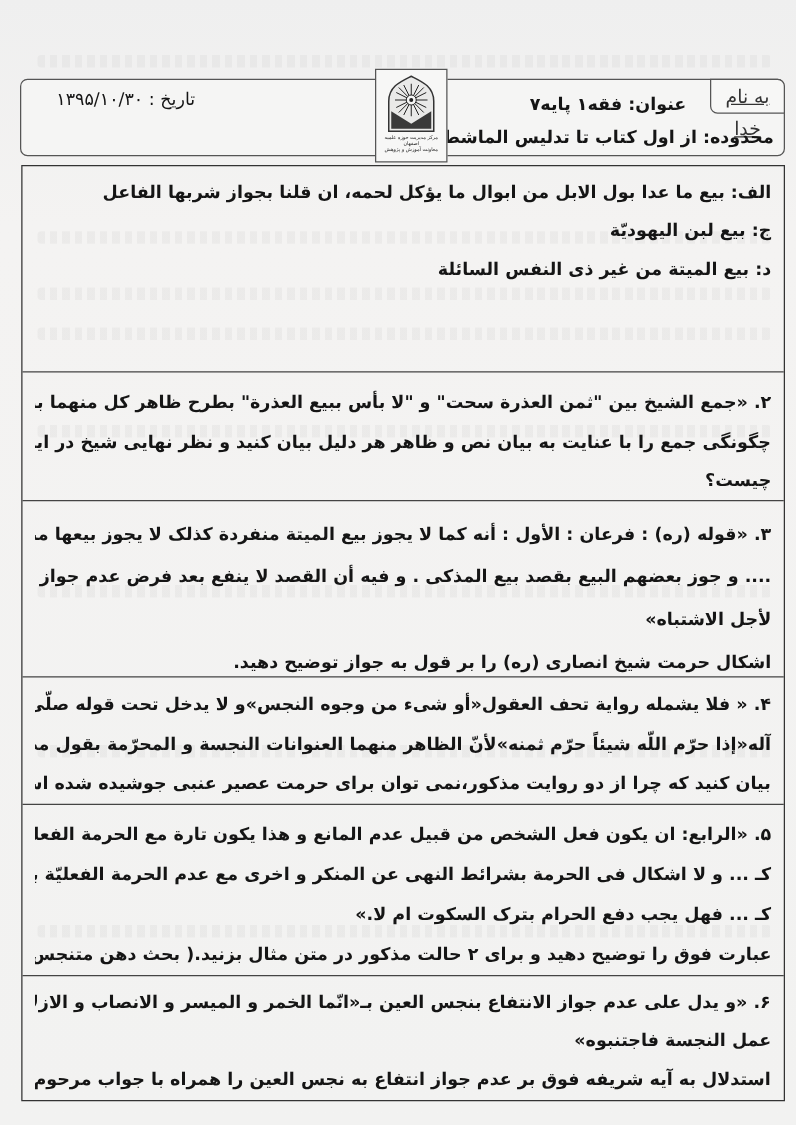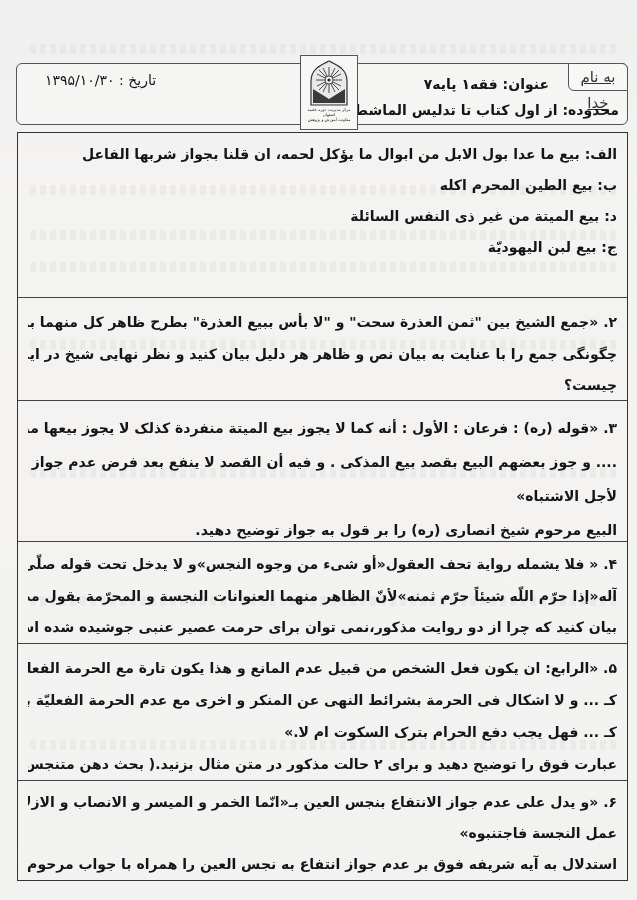--- a/index.html
+++ b/index.html
@@ -100,36 +100,35 @@
       <circle cx="22" cy="21" r="1.6" fill="#222"></circle>
     </svg>
     <div class="logo-caption">مرکز مدیریت حوزه علمیه اصفهان</div>
     <div class="logo-caption">معاونت آموزش و پژوهش</div>
   </div>
 
   <div class="frame">
 
     <div class="q" style="top:0; height:165px; padding-top:6px;">
       <div class="line" style="line-height:31px;">الف: بیع ما عدا بول الابل من ابوال ما یؤکل لحمه، ان قلنا بجواز شربها الفاعل</div>
-      <div class="line" style="line-height:31px;">ب: بیع الطین المحرم اکله</div>
+      <div class="line" style="line-height:31px;">ج: بیع لبن الیهودیّة</div>
       <div class="line" style="line-height:31px;">د: بیع المیتة من غیر ذی النفس السائلة</div>
-      <div class="line" style="line-height:31px;">ج: بیع لبن الیهودیّة</div>
     </div>
 
     <div class="q" style="top:165px; height:103px; padding-top:8px;">
       <div class="line" style="line-height:32px;">۲. «جمع الشیخ بین "ثمن العذرة سحت" و "لا بأس ببیع العذرة" بطرح ظاهر کل منهما بنص آخر»</div>
       <div class="line just" style="line-height:32px;">چگونگی جمع را با عنایت به بیان نص و ظاهر هر دلیل بیان کنید و نظر نهایی شیخ در این زمینه(جمع)</div>
       <div class="line" style="line-height:30px;">چیست؟</div>
     </div>
 
     <div class="q" style="top:268px; height:141px; padding-top:10px;">
       <div class="line just" style="line-height:34px;">۳. «قوله (ره) : فرعان : الأول : أنه کما لا یجوز بیع المیتة منفردة کذلک لا یجوز بیعها منضمة إلی مذکی</div>
       <div class="line just" style="line-height:34px;">.... و جوز بعضهم البیع بقصد بیع المذکی . و فیه أن القصد لا ینفع بعد فرض عدم جواز الانتفاع بالمذکی</div>
       <div class="line" style="line-height:34px;">لأجل الاشتباه»</div>
-      <div class="line" style="line-height:34px;">البیع مرحوم شیخ انصاری (ره) را بر قول به جواز توضیح دهید.</div>
+      <div class="line" style="line-height:34px;">اشکال حرمت شیخ انصاری (ره) را بر قول به جواز توضیح دهید.</div>
     </div>
 
     <div class="q" style="top:409px; height:102px; padding-top:6px;">
       <div class="line just" style="line-height:32px;">۴. « فلا یشمله روایة تحف العقول«أو شیء من وجوه النجس»و لا یدخل تحت قوله صلّی اللّه علیه و</div>
       <div class="line" style="line-height:32px;">آله«إذا حرّم اللّه شیئاً حرّم ثمنه»لأنّ الظاهر منهما  العنوانات النجسة و المحرّمة بقول مطلق.»</div>
       <div class="line" style="line-height:30px;">بیان کنید که چرا از دو روایت مذکور،نمی توان برای حرمت عصیر عنبی جوشیده شده استفاده کرد.</div>
     </div>
 
     <div class="q" style="top:511px; height:137px; padding-top:8px;">
       <div class="line just" style="line-height:32px;">۵. «الرابع: ان یکون فعل الشخص من قبیل عدم المانع و هذا یکون تارة مع الحرمة الفعلیة فی حقّ الفاعل</div>

